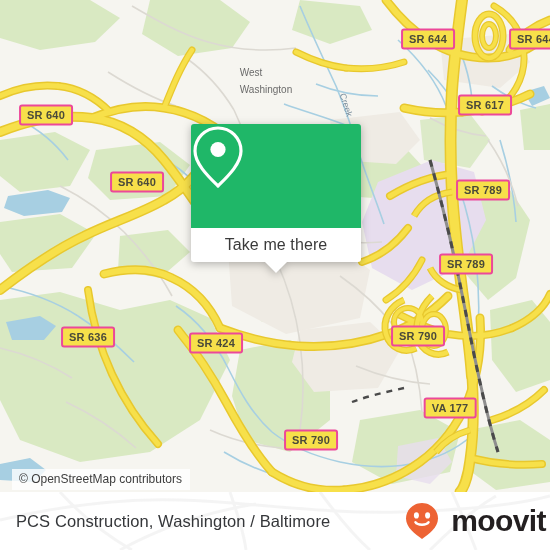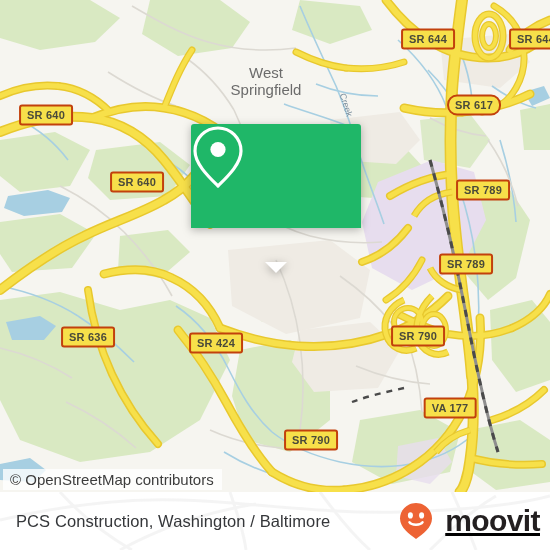--- a/index.html
+++ b/index.html
@@ -12,61 +12,61 @@
   #app{position:relative;width:550px;height:550px;overflow:hidden;background:#fff;}
 
   
   #map{position:absolute;left:0;top:0;width:550px;height:492px;overflow:hidden;background:#f6f5f0;}
   #map svg{position:absolute;left:0;top:0;}
 
   
   .shield{
     position:absolute;
     background:#f7e04a;
-    border:2px solid #c2410c;
+    border:2px solid #ec4899;
     border-radius:3px;
     color:#4a4a3a;
     font-size:11px;
     font-weight:bold;
     letter-spacing:.2px;
     padding:1px 6px 2px 6px;
     line-height:14px;
     white-space:nowrap;
     box-sizing:border-box;
     transform:translate(-50%,-50%);
   }
 
   
   .place{
     position:absolute;
     transform:translate(-50%,-50%);
     color:#6b6b6b;
-    font-size:15px;
+    font-size:10px;
     line-height:17px;
-    text-align:center;
+    text-align:left;
     white-space:pre;
     text-shadow:
        1px 0 0 rgba(246,245,240,.9), -1px 0 0 rgba(246,245,240,.9),
        0 1px 0 rgba(246,245,240,.9), 0 -1px 0 rgba(246,245,240,.9);
     pointer-events:none;
   }
   .waterlabel{
     position:absolute;
     color:#7b8f9e;
     font-size:9px;
     white-space:nowrap;
     transform-origin:center;
   }
 
   
   #attrib{
-    position:absolute;left:3px;top:469px;
+    position:absolute;left:12px;top:469px;
     background:rgba(255,255,255,.78);
     color:#3d3d3d;
-    font-size:15px;
+    font-size:12px;
     line-height:21px;
     padding:0 8px 0 7px;
     white-space:nowrap;
   }
 
   
   #card{
     position:absolute;left:191px;top:124px;width:170px;
     filter:drop-shadow(0 2px 4px rgba(0,0,0,.28));
   }
@@ -87,27 +87,27 @@
     border-left:11px solid transparent;
     border-right:11px solid transparent;
     border-top:11px solid #ffffff;
   }
 
   
   #footer{
     position:absolute;left:0;top:492px;width:550px;height:58px;
     background:rgba(255,255,255,.93);
     display:flex;align-items:center;justify-content:space-between;
-    padding:0 10px 0 16px;box-sizing:border-box;overflow:hidden;
+    padding:0 4px 0 16px;box-sizing:border-box;overflow:hidden;
   }
   #footer-bg{position:absolute;left:0;top:-492px;width:550px;height:550px;opacity:.10;pointer-events:none;}
   #footer-title{
     position:relative;color:#35373a;font-size:16.5px;letter-spacing:.1px;white-space:nowrap;
   }
-  #brand{position:relative;display:flex;align-items:center;gap:12px;text-decoration:underline;}
+  #brand{position:relative;display:flex;align-items:center;gap:12px;}
   #brand-word{color:#231f20;font-size:30px;font-weight:bold;letter-spacing:-.6px;line-height:30px;}
 </style>
 </head>
 <body>
 
 <div id="app">
 
   <div id="map">
     <svg width="550" height="492" viewBox="0 0 550 492">
       <defs>
@@ -297,46 +297,49 @@
         </g>
 
         <g>
           <path d="M430,160 C444,210 456,262 466,314 C476,366 486,414 498,452" stroke="#8e8e8e" stroke-width="3" fill="none"></path>
           <path d="M430,160 C444,210 456,262 466,314 C476,366 486,414 498,452" stroke="#4a4a4a" stroke-width="3" fill="none" stroke-dasharray="7 7"></path>
           <path d="M404,388 C386,392 368,396 352,402" stroke="#4a4a4a" stroke-width="2.4" fill="none" stroke-dasharray="6 6"></path>
         </g>
       </g>
     </svg>
 
-    <div class="place" style="left:266px;top:81px;"><span>West</span><br><span>Springfield</span></div>
+    <div class="place" style="left:266px;top:81px;"><span>West</span><br><span>Washington</span></div>
 
     <div class="waterlabel" style="left:334px;top:100px;transform:rotate(72deg);">Creek</div>
 
     <div class="shield" style="left:428px;top:39px;">SR 644</div>
     <div class="shield" style="left:536px;top:39px;">SR 644</div>
-    <div class="shield" style="left:474px;top:105px;border-radius:10px;">SR 617</div>
+    <div class="shield" style="left:485px;top:105px;">SR 617</div>
     <div class="shield" style="left:46px;top:115px;">SR 640</div>
     <div class="shield" style="left:137px;top:182px;">SR 640</div>
     <div class="shield" style="left:483px;top:190px;">SR 789</div>
     <div class="shield" style="left:466px;top:264px;">SR 789</div>
     <div class="shield" style="left:88px;top:292px;margin-top:45px;">SR 636</div>
     <div class="shield" style="left:418px;top:336px;">SR 790</div>
     <div class="shield" style="left:216px;top:343px;">SR 424</div>
     <div class="shield" style="left:450px;top:408px;">VA 177</div>
     <div class="shield" style="left:311px;top:440px;">SR 790</div>
     <div class="shield" style="left:433px;top:473px;margin-top:39px;">SR 611</div>
 
     <div id="attrib">© OpenStreetMap contributors</div>
 
     <div id="card">
       <div id="card-top">
         <svg width="54" height="66" viewBox="0 0 54 66">
           <path d="M27,4 C14.3,4 4,14.3 4,27 C4,40 18,53 27,62 C36,53 50,40 50,27 C50,14.3 39.7,4 27,4 Z" fill="none" stroke="#ffffff" stroke-width="3.2" stroke-linejoin="round"></path>
           <circle cx="27" cy="25.5" r="7.6" fill="#ffffff"></circle>
         </svg>
+      </div>
+      <div id="card-bottom">
+        <span id="card-label">Take me there</span>
       </div>
       <div id="card-tail"></div>
     </div>
   </div>
 
   <div id="footer">
     <svg id="footer-bg" width="550" height="550" viewBox="0 0 550 550">
       <g stroke="#9a9a9a" fill="none" stroke-width="3">
         <path d="M0,520 C60,506 120,498 180,500 C250,502 320,514 400,512 C470,510 520,504 550,496"></path>
         <path d="M60,492 C80,514 104,534 132,550"></path>

